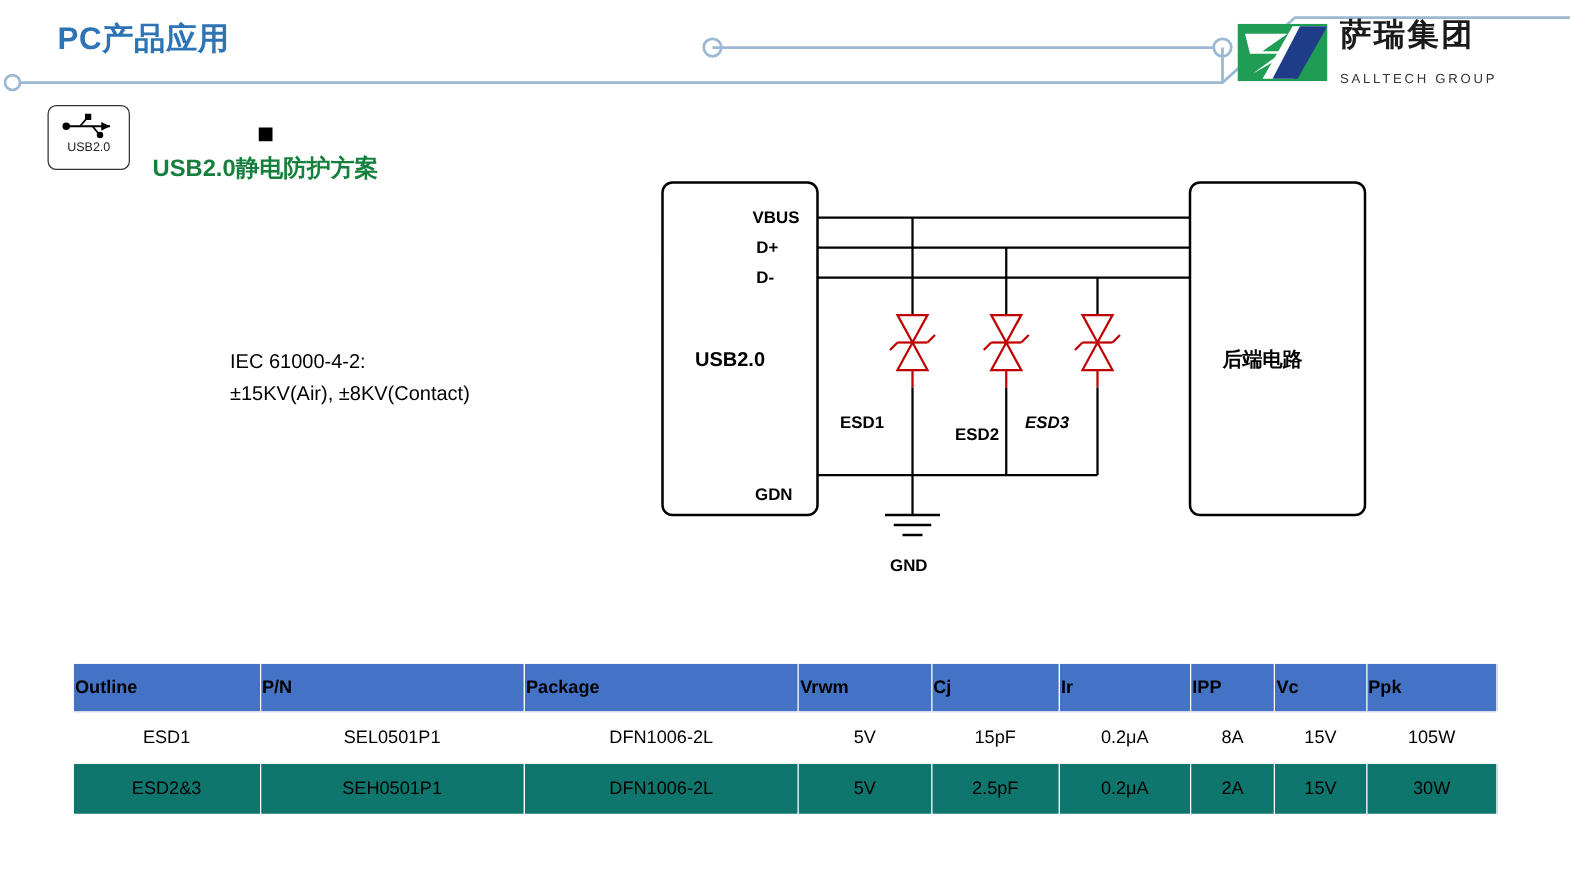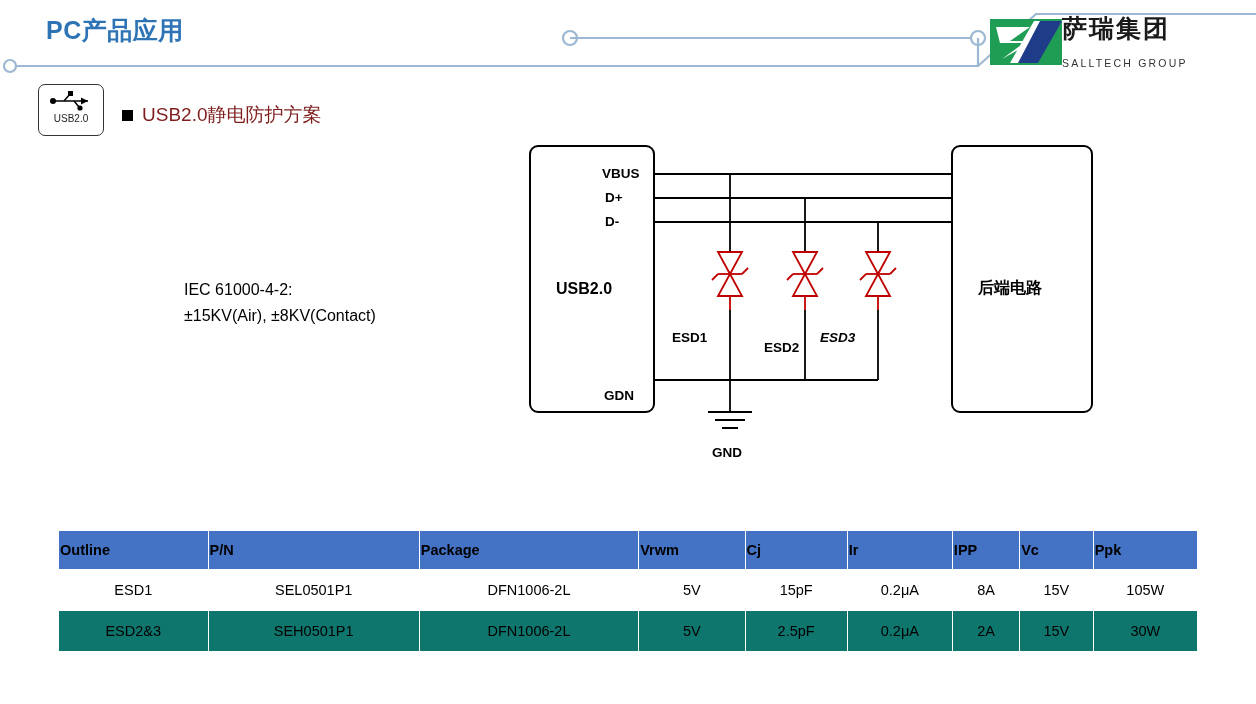--- a/index.html
+++ b/index.html
@@ -34,21 +34,21 @@
     height: 90px;
   }
   .logo-box {
     position: absolute;
     right: 18px;
     top: 14px;
     width: 248px;
     height: 56px;
     display: flex;
     align-items: center;
-    gap: 0;
+    gap: 10px;
   }
   .logo-mark {
     width: 72px;
     height: 46px;
     position: relative;
   }
   .logo-text {
     display: flex;
     flex-direction: column;
     justify-content: center;
@@ -87,25 +87,26 @@
   .usb-badge .usb-label {
     font-size: 10px;
     color: #222222;
     margin-top: 2px;
   }
   .section-heading {
     position: absolute;
     left: 122px;
     top: 102px;
     font-size: 19px;
-    font-weight: normal;
-    color: #7f1d1d;
+    font-weight: bold;
+    color: #15803d;
     display: flex;
     align-items: center;
     gap: 9px;
+    flex-direction: column;
   }
   .bullet-square {
     width: 11px;
     height: 11px;
     background: #000000;
     display: inline-block;
   }
 
   
   .iec-note {

